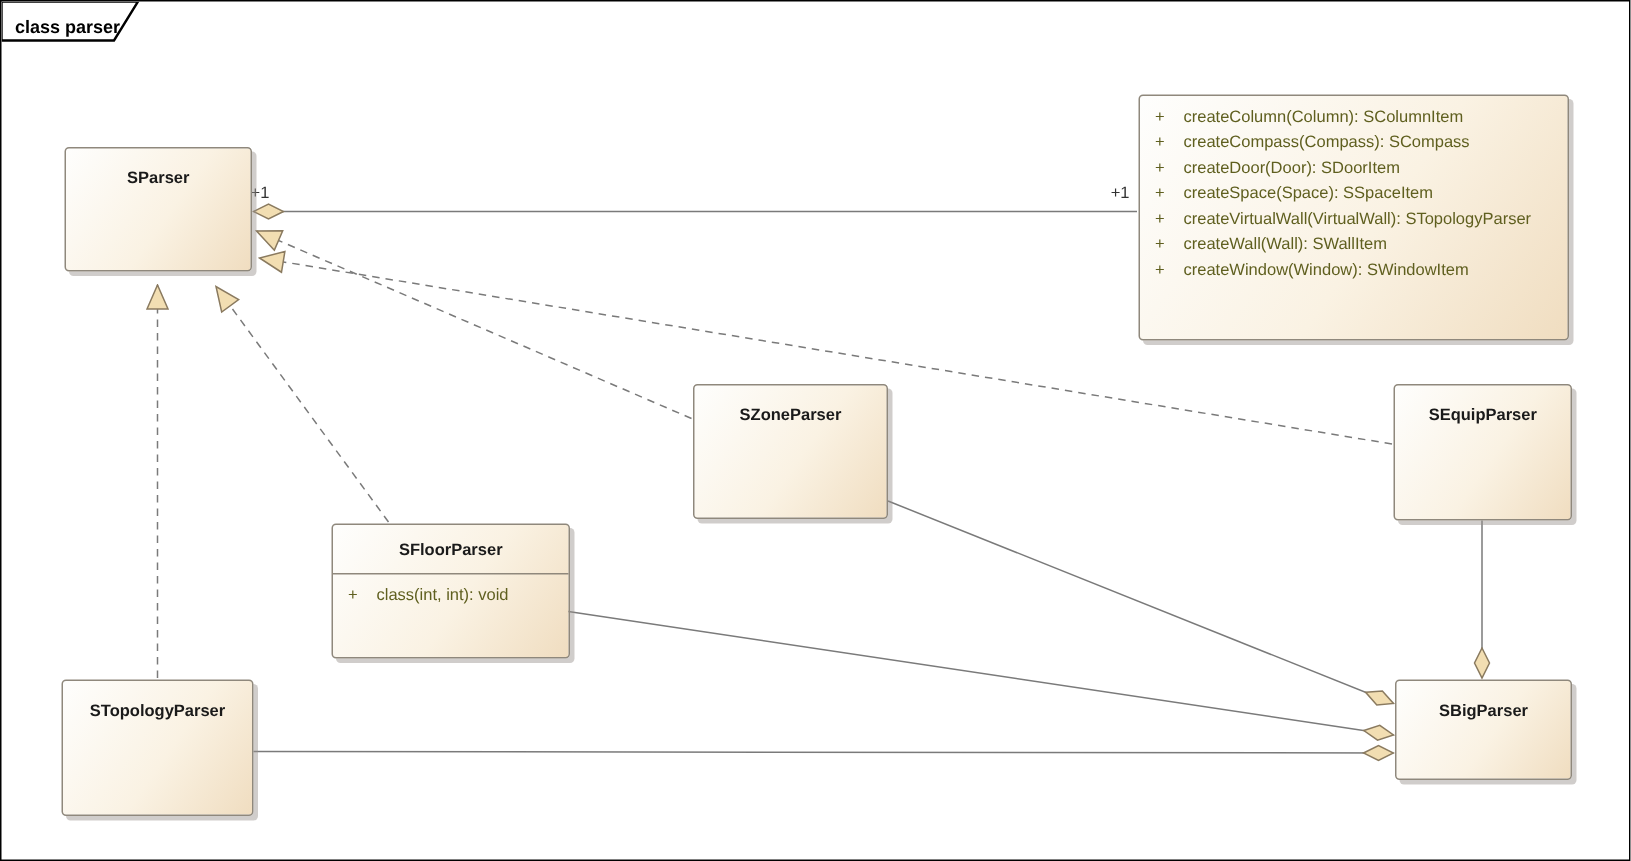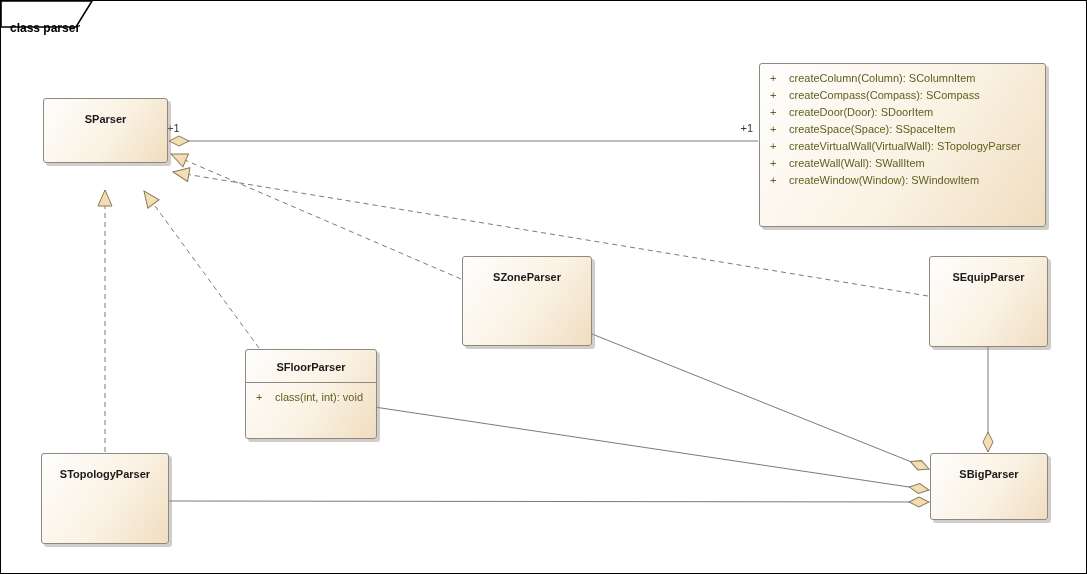--- a/index.html
+++ b/index.html
@@ -26,21 +26,21 @@
     font-weight:bold;font-size:11px;color:#1a1a1a;
     text-align:center;white-space:nowrap;
   }
   .plain .uml-title{padding-top:14px;}
   .compart .uml-title{border-bottom:1px solid #8f887c;}
   .uml-methods{padding:6px 0 0 10px;}
   .uml-method{font-size:11px;color:#5f5f1f;line-height:17px;white-space:nowrap;}
   .uml-method .vis{display:inline-block;width:19px;}
   .frame-tab{position:absolute;left:0;top:0;}
   .frame-tab-label{
-    position:absolute;left:9px;top:20px;
+    position:absolute;left:9px;top:10px;
     font-weight:bold;font-size:12px;color:#000;white-space:nowrap;
   }
   .mult-label{font-size:11px;fill:#333;font-family:"Liberation Sans",sans-serif;}
 </style>
 </head>
 <body>
 
 <div id="frame">
 
   <svg id="connector-layer" viewBox="0 0 1085 572" xmlns="http://www.w3.org/2000/svg">
@@ -67,21 +67,21 @@
 
     <path d="M591,333 L928,468" stroke="#7a7a7a" stroke-width="1" fill="none" marker-end="url(#m-diamond)"></path>
 
     <path d="M360,404 L928,489" stroke="#7a7a7a" stroke-width="1" fill="none" marker-end="url(#m-diamond)"></path>
 
     <path d="M168,500 L928,501" stroke="#7a7a7a" stroke-width="1" fill="none" marker-end="url(#m-diamond)"></path>
 
     <path d="M987,346 L987,451" stroke="#7a7a7a" stroke-width="1" fill="none" marker-end="url(#m-diamond)"></path>
   </svg>
 
-  <div class="uml-box plain" style="left:42px;top:97px;width:125px;height:65px;">
+  <div class="uml-box plain" style="left:42px;top:97px;width:125px;height:83px;">
     <div class="uml-title">SParser</div>
   </div>
 
   <div class="uml-box compart" style="left:758px;top:62px;width:287px;height:164px;">
     <div class="uml-methods">
       <div class="uml-method"><span class="vis">+</span><span>createColumn(Column): SColumnItem</span></div>
       <div class="uml-method"><span class="vis">+</span><span>createCompass(Compass): SCompass</span></div>
       <div class="uml-method"><span class="vis">+</span><span>createDoor(Door): SDoorItem</span></div>
       <div class="uml-method"><span class="vis">+</span><span>createSpace(Space): SSpaceItem</span></div>
       <div class="uml-method"><span class="vis">+</span><span>createVirtualWall(VirtualWall): STopologyParser</span></div>
@@ -91,21 +91,21 @@
   </div>
 
   <div class="uml-box plain" style="left:461px;top:255px;width:130px;height:90px;">
     <div class="uml-title">SZoneParser</div>
   </div>
 
   <div class="uml-box plain" style="left:928px;top:255px;width:119px;height:91px;">
     <div class="uml-title">SEquipParser</div>
   </div>
 
-  <div class="uml-box compart" style="left:244px;top:348px;width:132px;height:90px;">
+  <div class="uml-box compart" style="left:220px;top:348px;width:159px;height:90px;">
     <div class="uml-title" style="padding:11px 4px 9px;">SFloorParser</div>
     <div class="uml-methods">
       <div class="uml-method"><span class="vis">+</span><span>class(int, int): void</span></div>
     </div>
   </div>
 
   <div class="uml-box plain" style="left:40px;top:452px;width:128px;height:91px;">
     <div class="uml-title">STopologyParser</div>
   </div>
 

